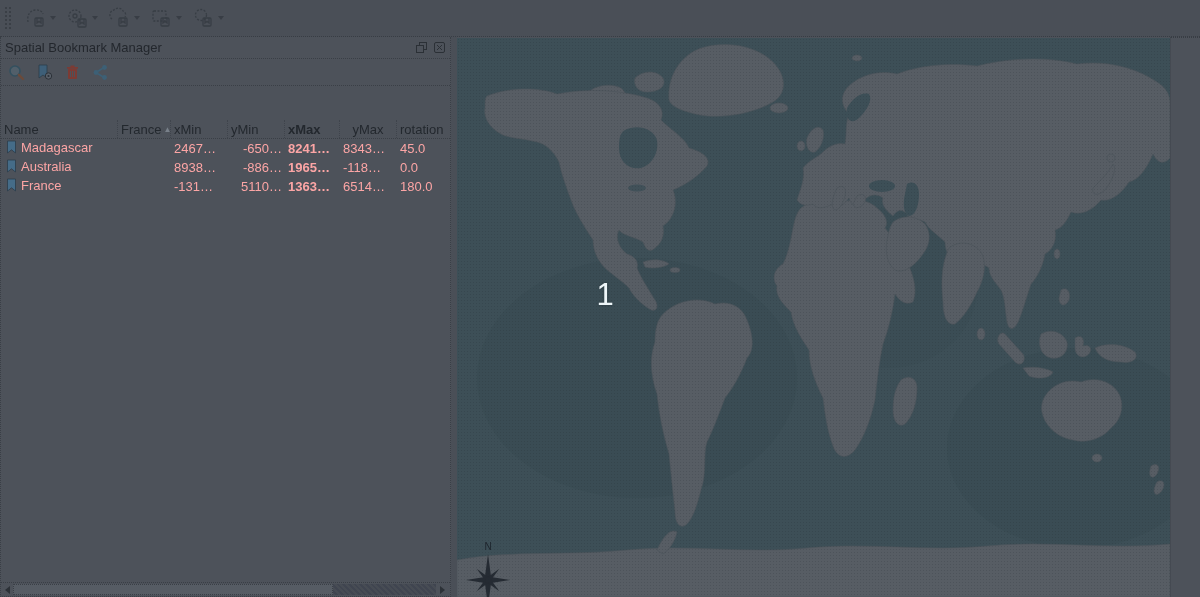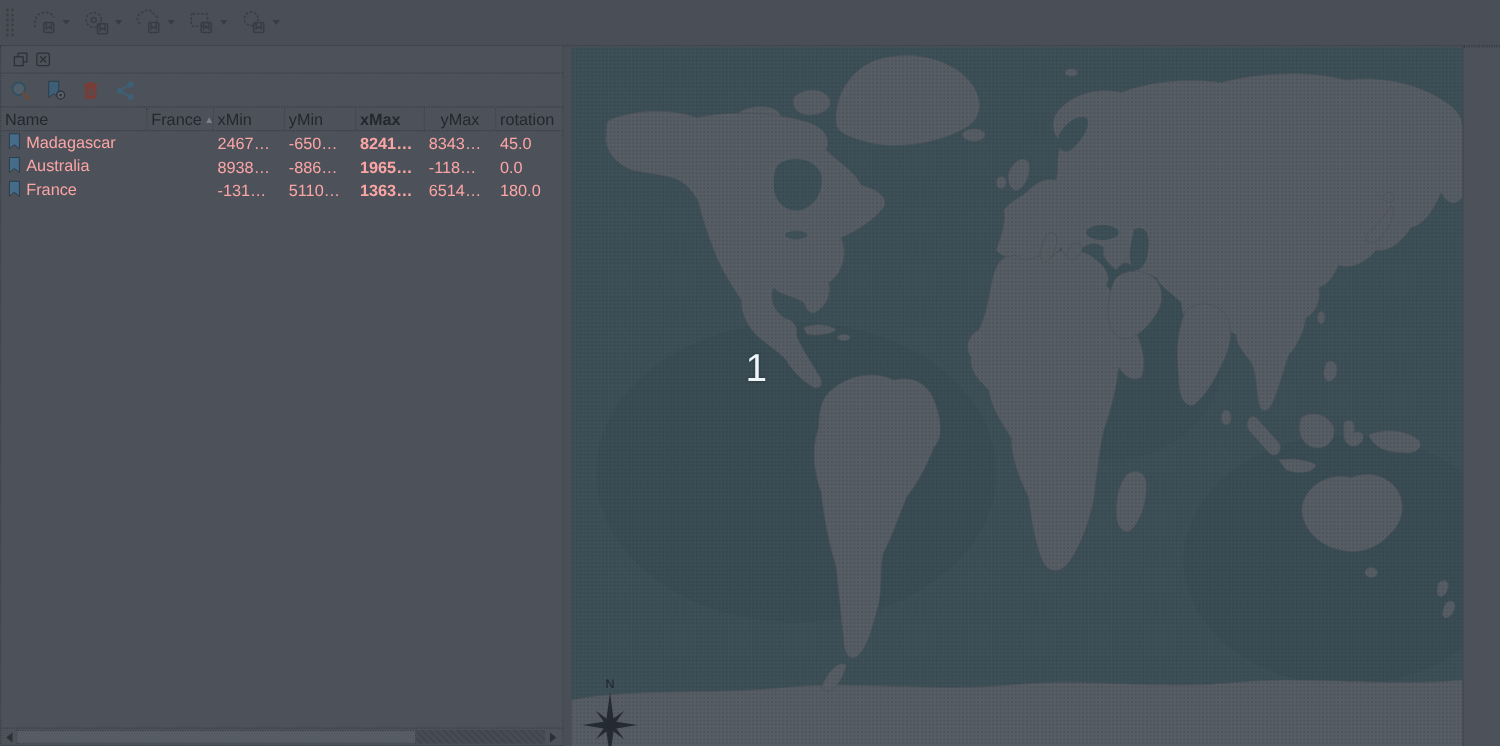--- a/index.html
+++ b/index.html
@@ -27,27 +27,27 @@
   .panel-title { font-size:13px; color:#23272d; flex:1; }
   .win-btn { width:14px; height:14px; margin-left:4px; display:flex;
     align-items:center; justify-content:center; }
   .panel-toolbar { height:27px; display:flex; align-items:center; gap:10px;
     padding:0 6px; border-bottom:1px dotted #3a3f46; }
   .pt-icon { width:18px; height:18px; display:flex; align-items:center; justify-content:center; }
 
   
   .bm-table { width:100%; font-size:13px; }
   .bm-header { display:flex; height:19px; border-bottom:1px dotted #3a3f46;
-    color:#23282e; }
+    color:#23282e;margin-top:34px; }
   .bm-header .cell { border-right:1px dotted #3f444c; padding:1px 3px;
     display:flex; align-items:center; white-space:nowrap; overflow:hidden; }
   .bm-row { display:flex; height:19px; align-items:center; color:#fca5a5; }
   .bm-row .cell { padding:1px 3px; white-space:nowrap; overflow:hidden; }
   .c-name{ width:117px; } .c-group{ width:53px; } .c-xmin{ width:57px; }
-  .c-ymin{ width:57px; } .c-xmax{ width:55px;font-weight:bold; } .c-ymax{ width:57px;justify-content:center; }
+  .c-ymin{ width:57px;text-align:right; } .c-xmax{ width:55px;font-weight:bold; } .c-ymax{ width:57px;justify-content:center; }
   .c-rot{ width:49px; border-right:none !important; }
   .sort-arrow { font-size:8px; color:#79818a; margin-left:2px; }
   .row-bm-icon { margin:0 4px 0 2px; display:inline-block; vertical-align:-2px; }
   .table-body-empty { height:398px; }
 
   
   .hscroll { position:absolute; left:0; bottom:0; width:449px; height:14px;
     border-top:1px dotted #3a3f46; display:flex; align-items:center; }
   .hs-arrow { width:12px; height:13px; display:flex; align-items:center; justify-content:center; }
   .tri-left { width:0; height:0; border-top:4px solid transparent;
@@ -135,20 +135,21 @@
           <path d="M13,11 v5 l2,-1.6 2,1.6 v-5"></path>
       </svg>
       </span>
     <span class="caret-down"></span>
   </div>
 </div>
 
 <div class="panel">
 
   <div class="panel-titlebar">
+    <span class="panel-title">Spatial Bookmark Manager</span>
     <span class="win-btn">
       <svg width="13" height="13" viewBox="0 0 13 13" fill="none" stroke="#2b3036" stroke-width="1">
         <rect x="4.5" y="1.5" width="7" height="7"></rect>
           <rect x="1.5" y="4.5" width="7" height="7" fill="#4d525a"></rect>
       </svg>
     </span>
     <span class="win-btn">
       <svg width="13" height="13" viewBox="0 0 13 13" fill="none" stroke="#2b3036" stroke-width="1">
         <rect x="1.5" y="1.5" width="10" height="10" rx="1.5"></rect>
         <path d="M4,4 L9,9 M9,4 L4,9"></path>

